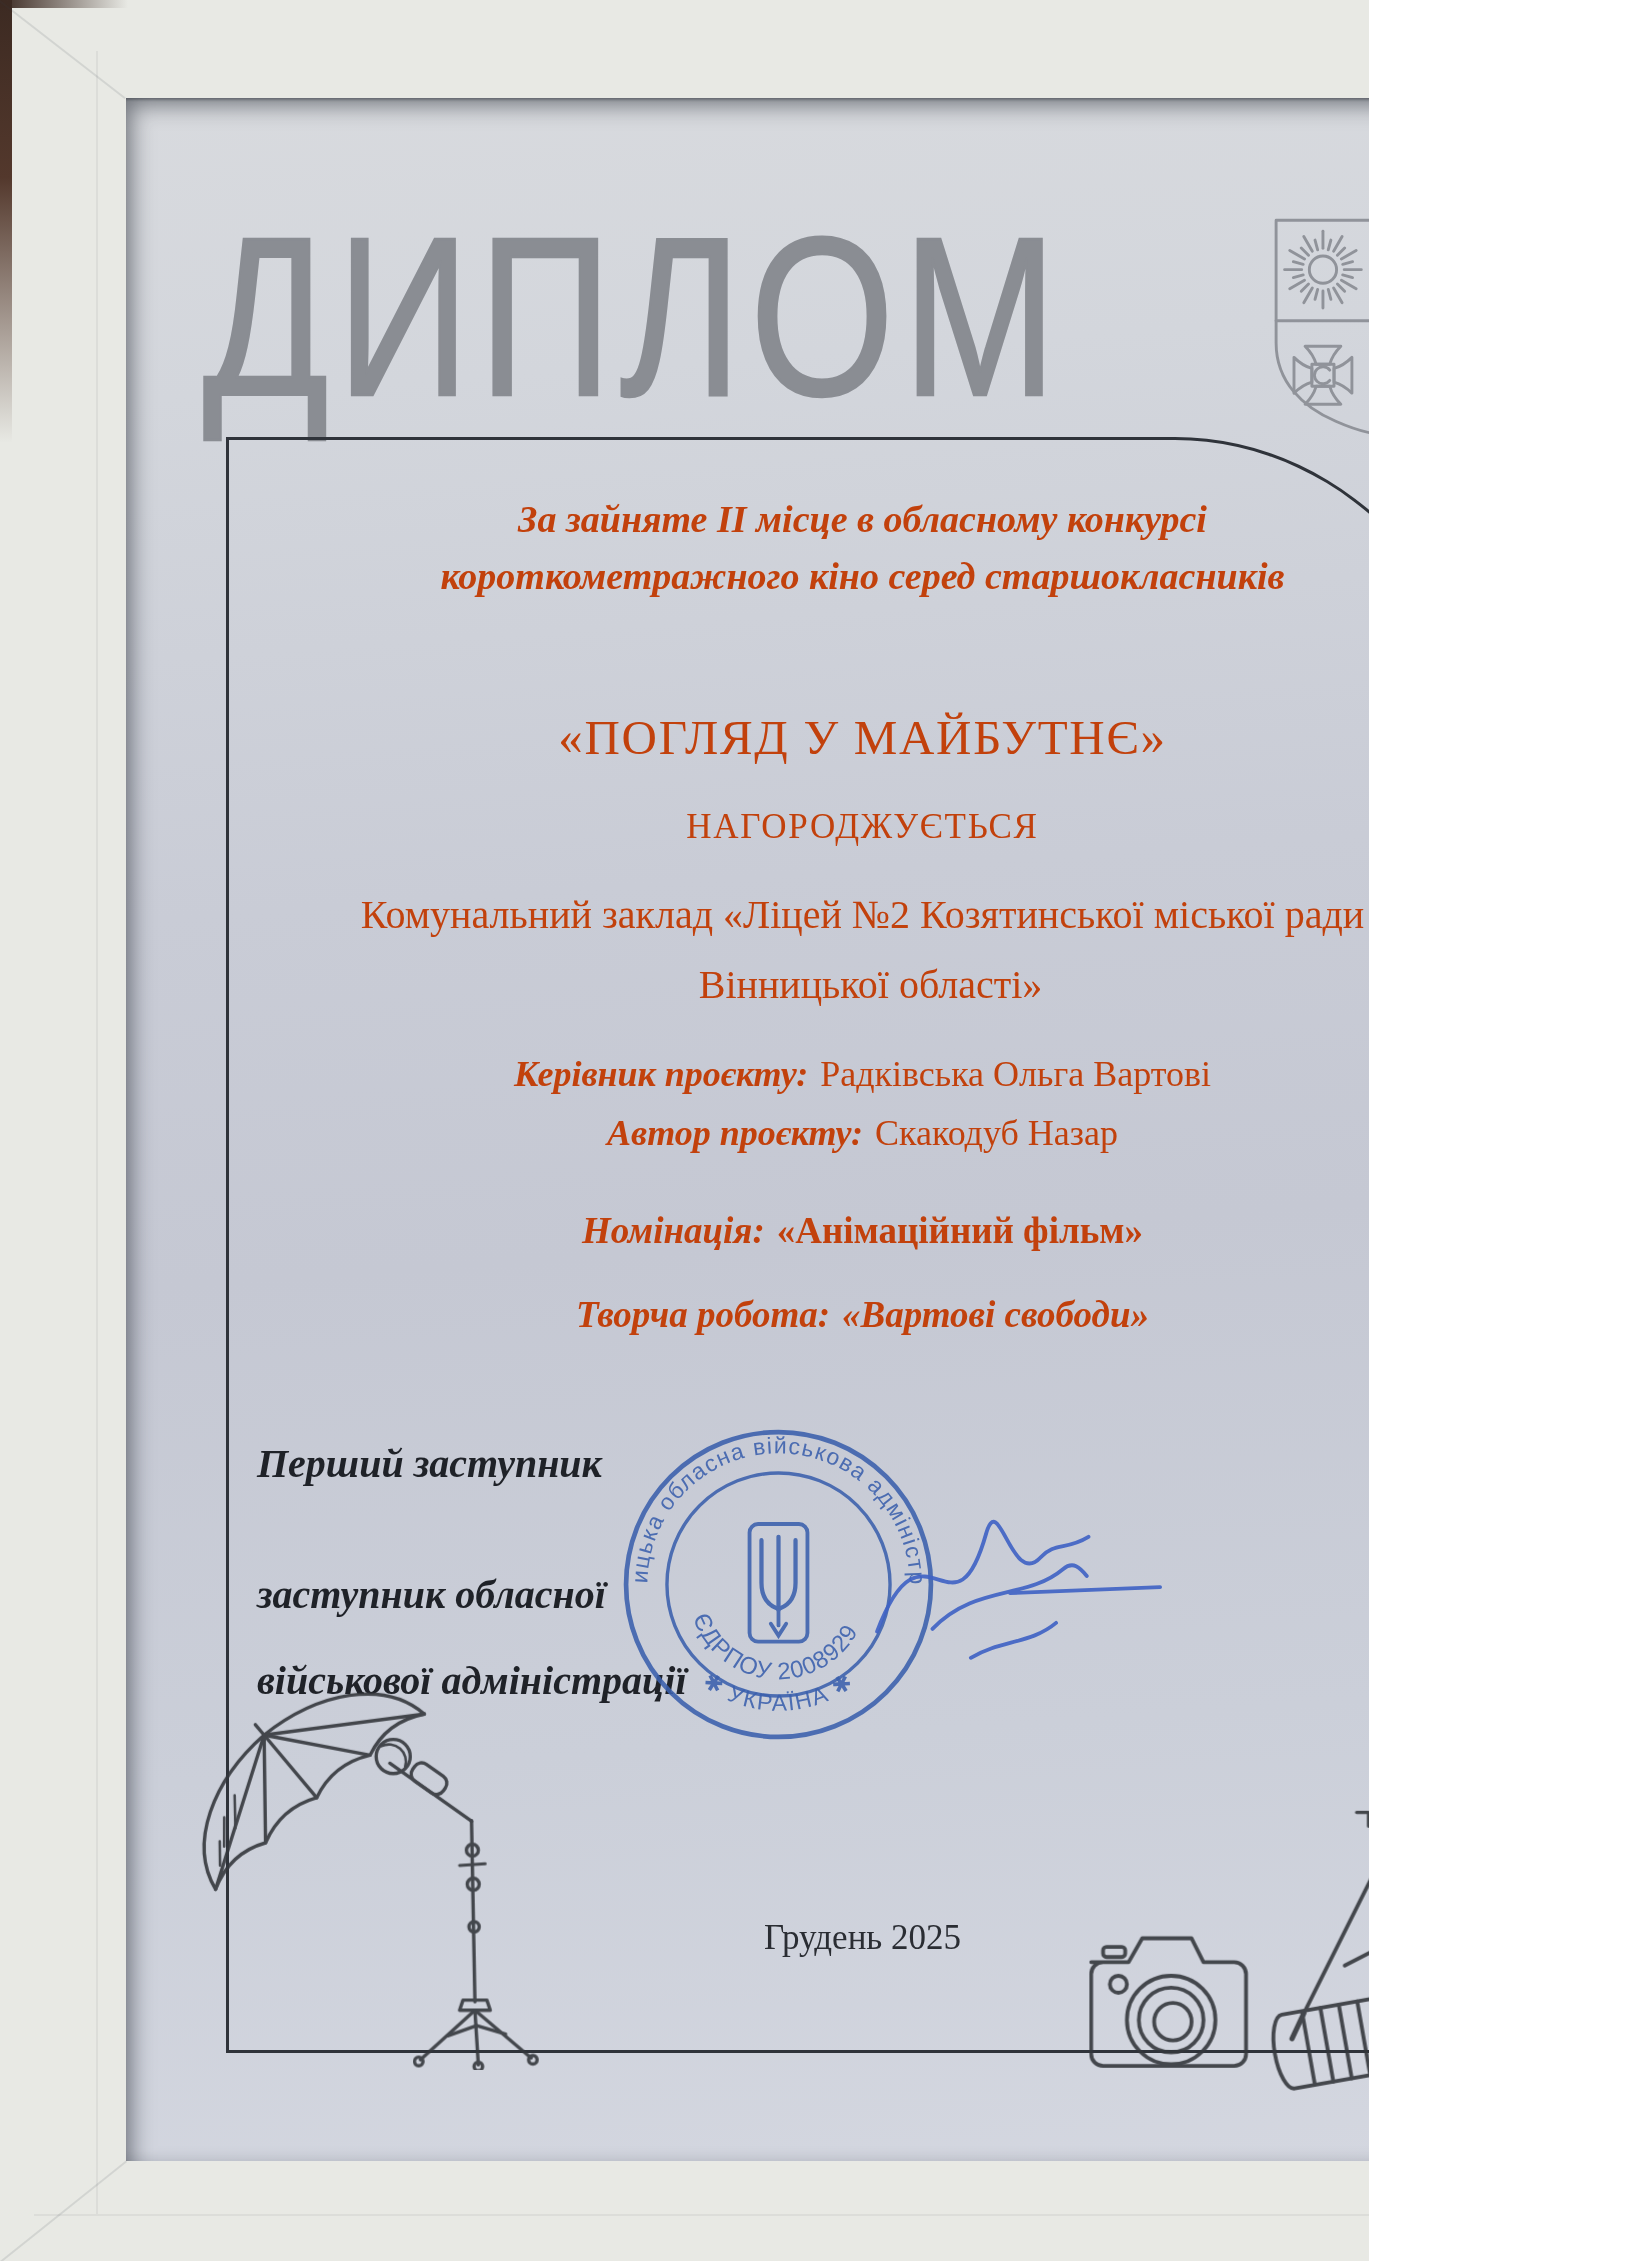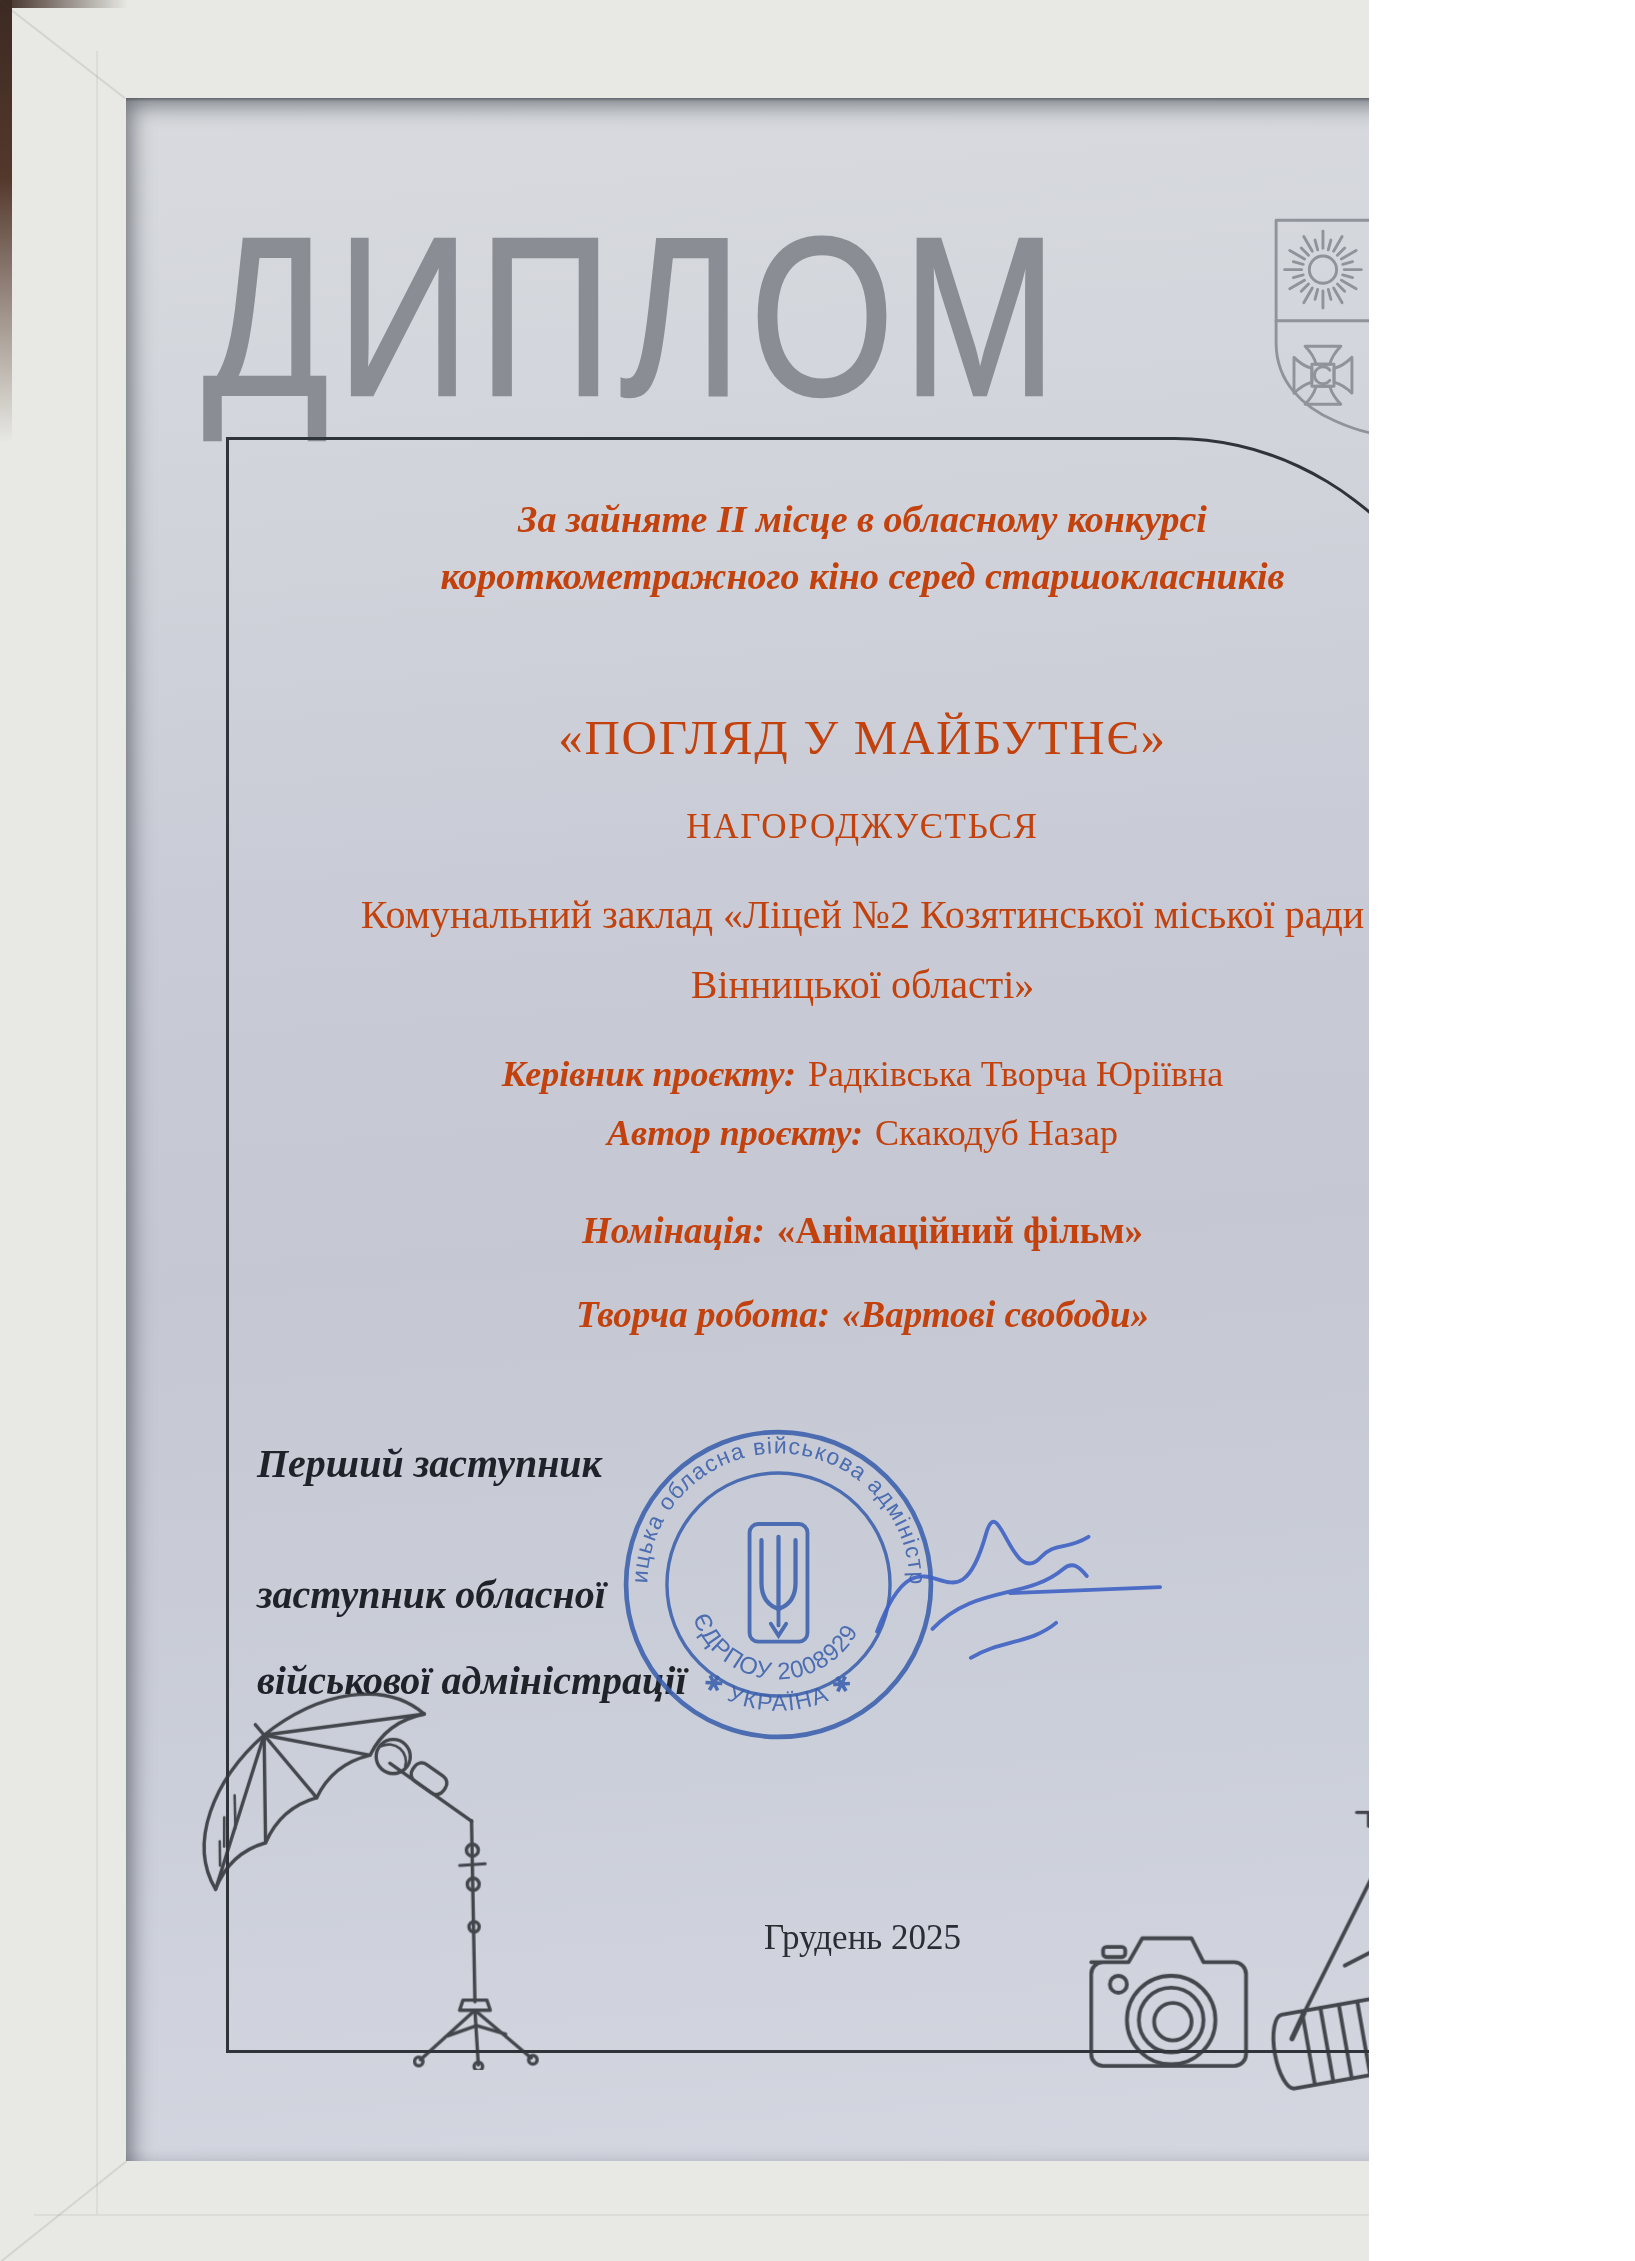--- a/index.html
+++ b/index.html
@@ -128,24 +128,24 @@
   <div class="rule-box"></div>
 
   <div class="line award" style="top:497px;">За зайняте ІІ місце в обласному конкурсі</div>
   <div class="line award" style="top:554px;">короткометражного кіно серед старшокласників</div>
 
   <div class="line contest" style="top:709px;">«ПОГЛЯД У МАЙБУТНЄ»</div>
 
   <div class="line awarded" style="top:807px;">НАГОРОДЖУЄТЬСЯ</div>
 
   <div class="line school" style="top:891px;">Комунальний заклад «Ліцей №2 Козятинської міської ради</div>
-  <div class="line school" style="top:961px;">Вінницької області»</div>
+  <div class="line school" style="top:961px;padding-left:8px;">Вінницької області»</div>
 
   <div class="line field" style="top:1053px;">
-    <span class="lbl">Керівник проєкту:</span><span>Радківська Творча Юріївна</span>
+    <span class="lbl">Керівник проєкту:</span><span>Радківська Ольга Вартові</span>
   </div>
   <div class="line field" style="top:1112px;">
     <span class="lbl">Автор проєкту:</span><span>Скакодуб Назар</span>
   </div>
 
   <div class="line field" style="top:1209px;font-size:37px;">
     <span class="lbl">Номінація:</span><span class="nomval">«Анімаційний фільм»</span>
   </div>
   <div class="line field" style="top:1293px;font-size:37px;">
     <span class="lbl">Творча робота:</span><span class="workval">«Вартові свободи»</span>

